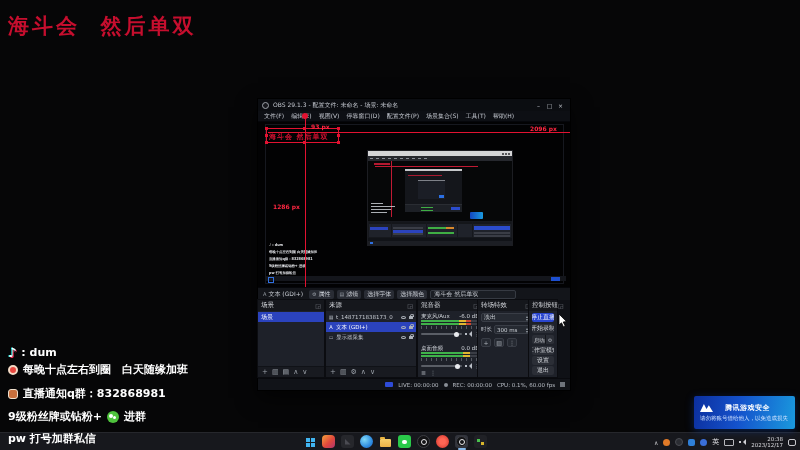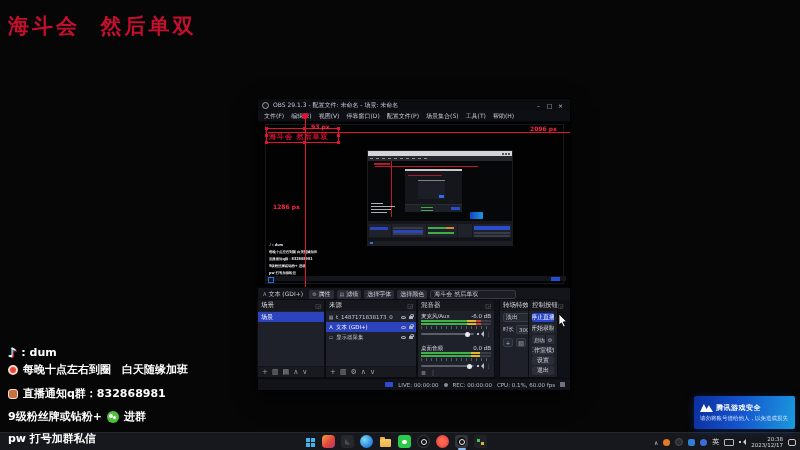--- a/index.html
+++ b/index.html
@@ -96,22 +96,22 @@
     border-top:1px solid #05060a;display:flex;align-items:center;gap:3px;padding:0 5px}
   .st-src{display:flex;align-items:center;gap:2px;font-size:6px;color:#c9cdd4;margin-right:3px;white-space:nowrap}
   .st-ico{font-size:5px;color:#9aa0a8}
   .st-btn{height:9px;background:#292c34;border-radius:2px;display:flex;align-items:center;gap:2px;
     padding:0 3px;font-size:6px;color:#c9cdd4;white-space:nowrap}
   .st-field{height:9px;background:#1a1d23;border:1px solid #363a42;border-radius:2px;font-size:6px;
     color:#c9cdd4;display:flex;align-items:center;padding:0 3px;width:86px;white-space:nowrap;overflow:hidden}
 
   
   .panel{position:absolute;top:201px;height:77px;background:#1e2129;box-shadow:0 0 0 1px #0b0c10}
-  .p-scenes{left:0;width:66px}.p-sources{left:68px;width:90px}.p-mixer{left:160px;width:76px}
-  .p-trans{left:242px;width:56px}.p-controls{left:271px;width:28px}
+  .p-scenes{left:0;width:66px}.p-sources{left:68px;width:90px}.p-mixer{left:160px;width:64px}
+  .p-trans{left:220px;width:56px}.p-controls{left:271px;width:28px}
   .p-head{height:11px;background:#15171c;display:flex;align-items:center;justify-content:space-between;
     padding:0 3px;font-size:6.5px;color:#d6d9de;white-space:nowrap}
   .p-pop{font-size:6px;color:#7f838b}
   .p-foot{position:absolute;bottom:0;left:0;right:0;height:11px;background:#181a20;display:flex;
     align-items:center;gap:4px;padding:0 4px;font-size:7px;color:#9aa0a8;border-top:1px solid #101217}
   .scene-item{margin-top:1px;height:10px;background:#2b43bd;color:#fff;font-size:6px;
     display:flex;align-items:center;padding:0 3px}
   .src-row{height:10px;display:flex;align-items:center;gap:2px;padding:0 2px;font-size:5.5px;
     color:#c3c7cf;white-space:nowrap;overflow:hidden}
   .src-row.sel{background:#2b43bd;color:#fff}
@@ -164,21 +164,21 @@
     border-top:1px solid #090a0e;white-space:nowrap}
   .live-pill{width:8px;height:5px;border-radius:1px;background:#2e4bd8}
   .rec-dot{width:4px;height:4px;border-radius:50%;background:#8a8f97}
   .net-sq{width:5px;height:5px;background:#6f747c}
 
   
   .toast{position:absolute;left:694px;top:396px;width:101px;height:33px;border-radius:2px;z-index:40;
     background:linear-gradient(100deg,#0c2f9e 0%,#1452cc 45%,#1a9ade 100%);overflow:hidden;
     display:flex;flex-direction:column;justify-content:center;padding:3px 6px;gap:2px;
     box-shadow:0 2px 8px rgba(20,80,200,.35)}
-  .toast-head{display:flex;align-items:center;gap:3px}
+  .toast-head{display:flex;align-items:center;gap:12px}
   .toast-logo{width:13px;height:8px;background:#fff;clip-path:polygon(0 100%,30% 0,50% 62%,68% 15%,100% 100%)}
   .toast-title{font-size:7px;font-weight:bold;color:#fff;letter-spacing:.5px;white-space:nowrap}
   .toast-msg{font-size:5.5px;color:#cfe2ff;white-space:nowrap}
 
   
   .taskbar{position:absolute;left:0;top:432px;width:800px;height:18px;background:#17181d;border-top:1px solid #26272c;z-index:20}
   .tb-center{position:absolute;left:303px;top:2px;display:flex;gap:6px}
   .ti{width:13px;height:13px;border-radius:3px;position:relative;display:flex;align-items:center;justify-content:center;flex:none}
   .win-sq{width:4px;height:4px;background:#41b4f0;box-shadow:5px 0 0 #41b4f0,0 5px 0 #41b4f0,5px 5px 0 #41b4f0;margin:-4px 0 0 -4px}
   .ti-photos{background:linear-gradient(135deg,#f5a23c,#e0483c 55%,#b03470);border-radius:4px}

